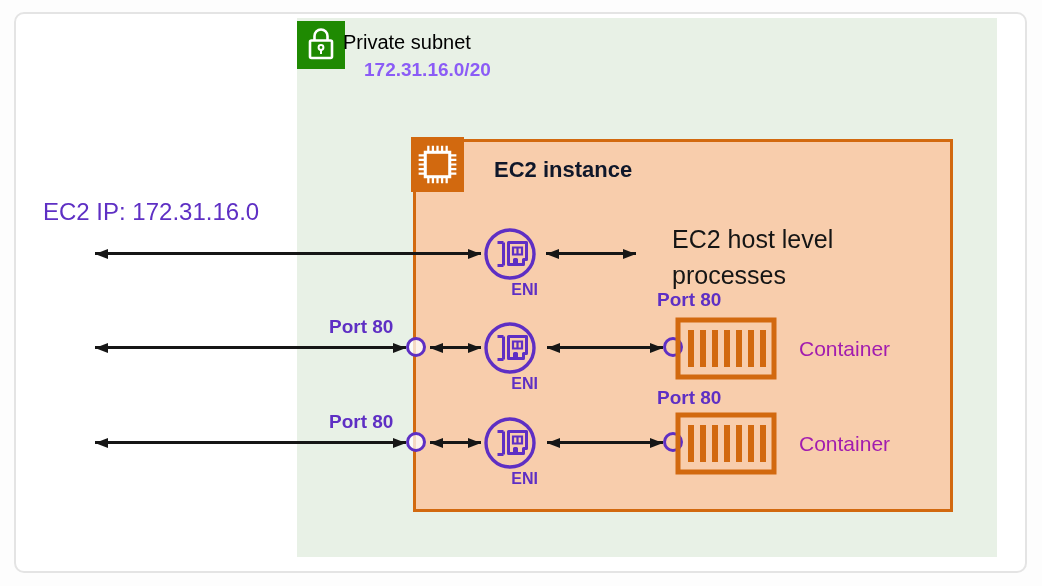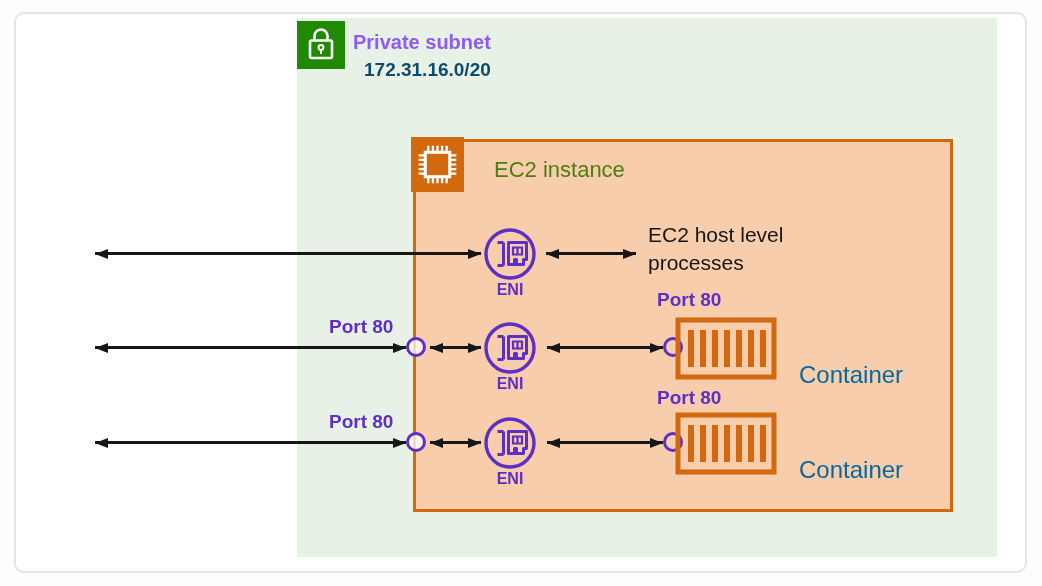--- a/index.html
+++ b/index.html
@@ -7,27 +7,27 @@
     position:relative;width:1042px;height:586px;background:#fdfdfd;overflow:hidden;
     font-family:"Liberation Sans",sans-serif;
   }
   .abs{position:absolute;}
   .card{
     left:14px;top:12px;width:1013px;height:561px;background:#ffffff;
     border:2px solid #e4e4e4;border-radius:10px;box-sizing:border-box;
   }
   .subnet-region{left:297px;top:18px;width:700px;height:539px;background:#e8f1e6;}
   .subnet-icon{left:297px;top:21px;width:48px;height:48px;background:#1f8a02;}
-  .subnet-title{left:353px;top:31px;font-size:20px;font-weight:700;color:#8b5cf6;white-space:nowrap;}
-  .subnet-cidr{left:364px;top:59px;font-size:19px;font-weight:600;color:#0c4a6e;white-space:nowrap;}
+  .subnet-title{left:343px;top:31px;font-size:20px;font-weight:400;color:#000000;white-space:nowrap;}
+  .subnet-cidr{left:364px;top:59px;font-size:19px;font-weight:600;color:#8b5cf6;white-space:nowrap;}
 
   .ec2-box{left:413px;top:139px;width:540px;height:373px;background:#f8cdac;
            border:3px solid #d2690f;box-sizing:border-box;}
   .ec2-icon{left:411px;top:137px;width:53px;height:55px;background:#d2690f;}
-  .ec2-title{left:494px;top:157px;font-size:22px;font-weight:400;color:#4d7c0f;white-space:nowrap;}
+  .ec2-title{left:494px;top:157px;font-size:22px;font-weight:700;color:#0f172a;white-space:nowrap;}
 
   .ip-label{font-size:24px;color:#5e2fc4;white-space:nowrap;}
   .ip-1{left:43px;top:198px;}
   .ip-2{left:85px;top:310px;}
   .ip-3{left:85px;top:405px;}
 
   .arrow{position:absolute;height:3px;background:#161616;}
   .arrow::before,.arrow::after{content:"";position:absolute;top:50%;transform:translateY(-50%);
     border-top:5.5px solid transparent;border-bottom:5.5px solid transparent;}
   .arrow::before{left:0;border-right:13px solid #161616;}
@@ -39,46 +39,46 @@
   .a-r2-m1{left:430px;width:51px;top:346px;}
   .a-r2-m2{left:547px;width:116px;top:346px;}
   .a-r3-left{left:95px;width:311px;top:441px;}
   .a-r3-m1{left:430px;width:51px;top:441px;}
   .a-r3-m2{left:547px;width:116px;top:441px;}
 
   .eni{width:56px;height:56px;}
   .eni-1{left:482px;top:226px;}
   .eni-2{left:482px;top:320px;}
   .eni-3{left:482px;top:415px;}
-  .eni-label{width:56px;text-align:center;font-size:16px;font-weight:600;color:#5e2fc4;}
+  .eni-label{width:56px;text-align:right;font-size:16px;font-weight:600;color:#5e2fc4;}
   .eni-label-1{left:482px;top:281px;}
   .eni-label-2{left:482px;top:375px;}
   .eni-label-3{left:482px;top:470px;}
 
   .port-circle{width:14px;height:14px;border:3.5px solid #5e2fc4;border-radius:50%;
     background:rgba(255,255,255,0.75);box-sizing:content-box;}
   .port-h2{left:406px;top:337px;}
   .port-h3{left:406px;top:432px;}
   .port-c2{left:663px;top:337px;background:transparent;}
   .port-c3{left:663px;top:432px;background:transparent;}
 
   .port-label{font-size:19px;font-weight:600;color:#5e2fc4;white-space:nowrap;}
   .pl-h2{left:329px;top:316px;}
   .pl-h3{left:329px;top:411px;}
   .pl-c2{left:657px;top:289px;}
   .pl-c3{left:657px;top:387px;}
 
   .container-icon{width:102px;height:63px;}
   .cont-2{left:675px;top:317px;}
   .cont-3{left:675px;top:412px;}
-  .container-label{font-size:24px;color:#0369a1;white-space:nowrap;margin-top:24px;}
+  .container-label{font-size:21px;color:#a21caf;white-space:nowrap;}
   .cl-2{left:799px;top:337px;}
   .cl-3{left:799px;top:432px;}
 
-  .host-processes{left:648px;top:221px;width:180px;font-size:21px;line-height:28px;color:#151515;}
+  .host-processes{left:672px;top:221px;width:180px;font-size:25px;line-height:36px;color:#151515;}
 </style>
 </head>
 <body>
 
 <div id="stage">
   <div class="abs card"></div>
 
   <div class="abs subnet-region"></div>
   <div class="abs subnet-icon">
     <svg width="48" height="48" viewBox="0 0 48 48">
@@ -100,20 +100,21 @@
         <rect x="14" y="14" width="24" height="24" stroke-width="3"></rect>
         <path stroke-width="2.2" d="M17 7.5 V13 M21.5 7.5 V13 M26 7.5 V13 M30.5 7.5 V13 M35 7.5 V13
           M17 39 V44.5 M21.5 39 V44.5 M26 39 V44.5 M30.5 39 V44.5 M35 39 V44.5
           M7.5 17 H13 M7.5 21.5 H13 M7.5 26 H13 M7.5 30.5 H13 M7.5 35 H13
           M39 17 H44.5 M39 21.5 H44.5 M39 26 H44.5 M39 30.5 H44.5 M39 35 H44.5"></path>
       </g>
     </svg>
   </div>
   <div class="abs ec2-title">EC2 instance</div>
 
+  <div class="abs ip-label ip-1">EC2 IP: 172.31.16.0</div>
 
   <div class="arrow a-r1-left"></div>
   <div class="arrow a-r1-right"></div>
   <div class="arrow a-r2-left"></div>
   <div class="arrow a-r2-m1"></div>
   <div class="arrow a-r2-m2"></div>
   <div class="arrow a-r3-left"></div>
   <div class="arrow a-r3-m1"></div>
   <div class="arrow a-r3-m2"></div>
 

